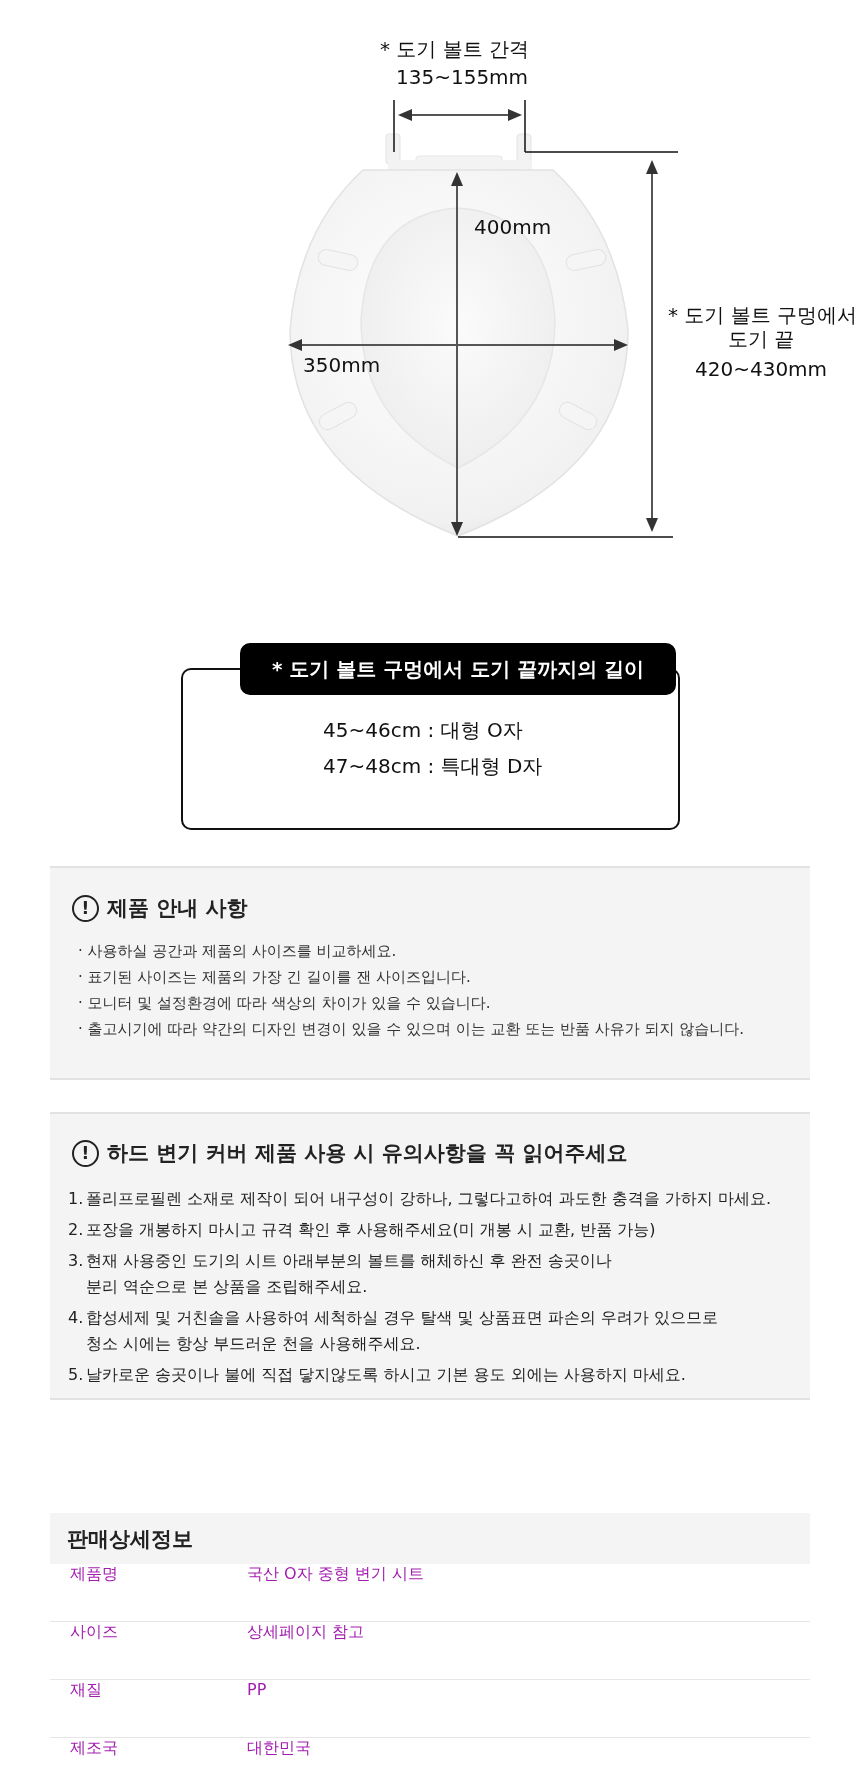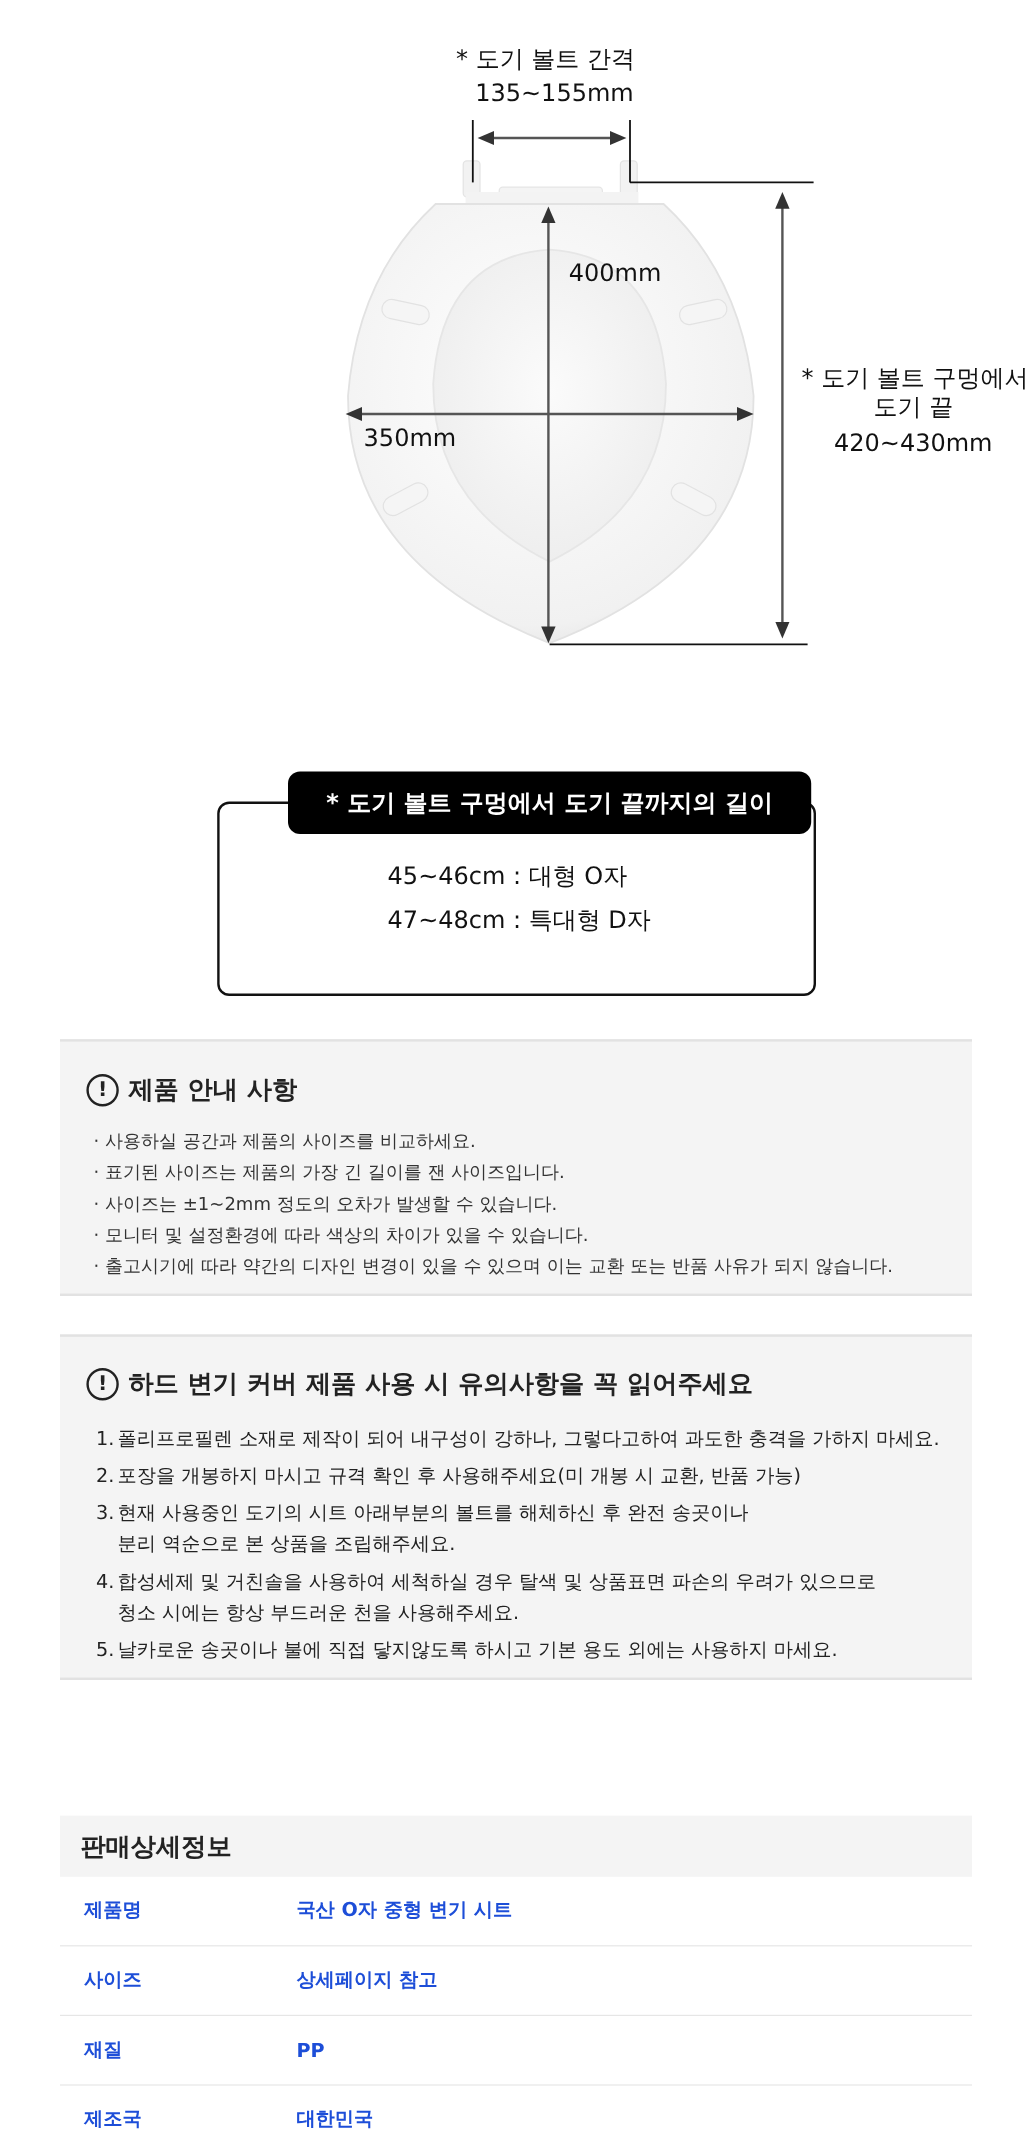--- a/index.html
+++ b/index.html
@@ -29,29 +29,29 @@
   .panel-1 { top: 866px; height: 214px; }
   .panel-2 { top: 1112px; height: 288px; }
   .panel-head { position: absolute; left: 22px; display: flex; align-items: center; gap: 8px; }
   .panel-1 .panel-head { top: 26px; }
   .panel-2 .panel-head { top: 25px; }
   .alert-icon { width: 27px; height: 27px; border: 2.5px solid #222; border-radius: 50%; display: flex; align-items: center; justify-content: center; font-weight: bold; font-size: 17px; color: #222; line-height: 1; }
   .panel-title { font-size: 21px; font-weight: bold; color: #222; white-space: nowrap; }
   .bullets { position: absolute; left: 28px; top: 70px; list-style: none; }
   .bullets li { font-size: 15px; line-height: 26px; color: #333; white-space: nowrap; }
   .bullets li::before { content: "· "; }
-  .numbered { position: absolute; left: 30px; top: 72px; list-style: none; }
+  .numbered { position: absolute; left: 18px; top: 72px; list-style: none; }
   .numbered li { font-size: 16px; line-height: 26px; color: #222; white-space: nowrap; margin-bottom: 5px; }
   .numbered .num { display: inline-block; width: 18px; }
   .numbered .cont { display: block; padding-left: 18px; }
 
   
   .detail { position: absolute; left: 50px; top: 1513px; width: 760px; }
   .detail-head { height: 51px; background: #f4f4f4; font-size: 21px; font-weight: bold; color: #222; padding-left: 17px; display: flex; align-items: center; }
-  .detail-row { height: 58px; border-bottom: 1.5px solid #e6e6e6; display: flex; align-items: center; font-size: 16px; color: #1d4ed8; font-weight: bold; }
+  .detail-row { height: 58px; border-bottom: 1.5px solid #e6e6e6; display: flex; align-items: flex-start; font-size: 16px; color: #a21caf; }
   .detail-row:first-of-type { height: 60px; }
   .detail-key { width: 197px; padding-left: 20px; }
   .detail-val { flex: 1; }
 </style>
 </head>
 <body>
 
 <div class="diagram">
   <svg width="860" height="560" viewBox="0 0 860 560">
     <defs>
@@ -116,21 +116,20 @@
 </div>
 
 <div class="panel panel-1">
   <div class="panel-head">
     <span class="alert-icon">!</span>
     <span class="panel-title">제품 안내 사항</span>
   </div>
   <ul class="bullets">
     <li>사용하실 공간과 제품의 사이즈를 비교하세요.</li>
     <li>표기된 사이즈는 제품의 가장 긴 길이를 잰 사이즈입니다.</li>
-    <li>사이즈는 ±1~2mm 정도의 오차가 발생할 수 있습니다.</li>
     <li>모니터 및 설정환경에 따라 색상의 차이가 있을 수 있습니다.</li>
     <li>출고시기에 따라 약간의 디자인 변경이 있을 수 있으며 이는 교환 또는 반품 사유가 되지 않습니다.</li>
   </ul>
 </div>
 
 <div class="panel panel-2">
   <div class="panel-head">
     <span class="alert-icon">!</span>
     <span class="panel-title">하드 변기 커버 제품 사용 시 유의사항을 꼭 읽어주세요</span>
   </div>

